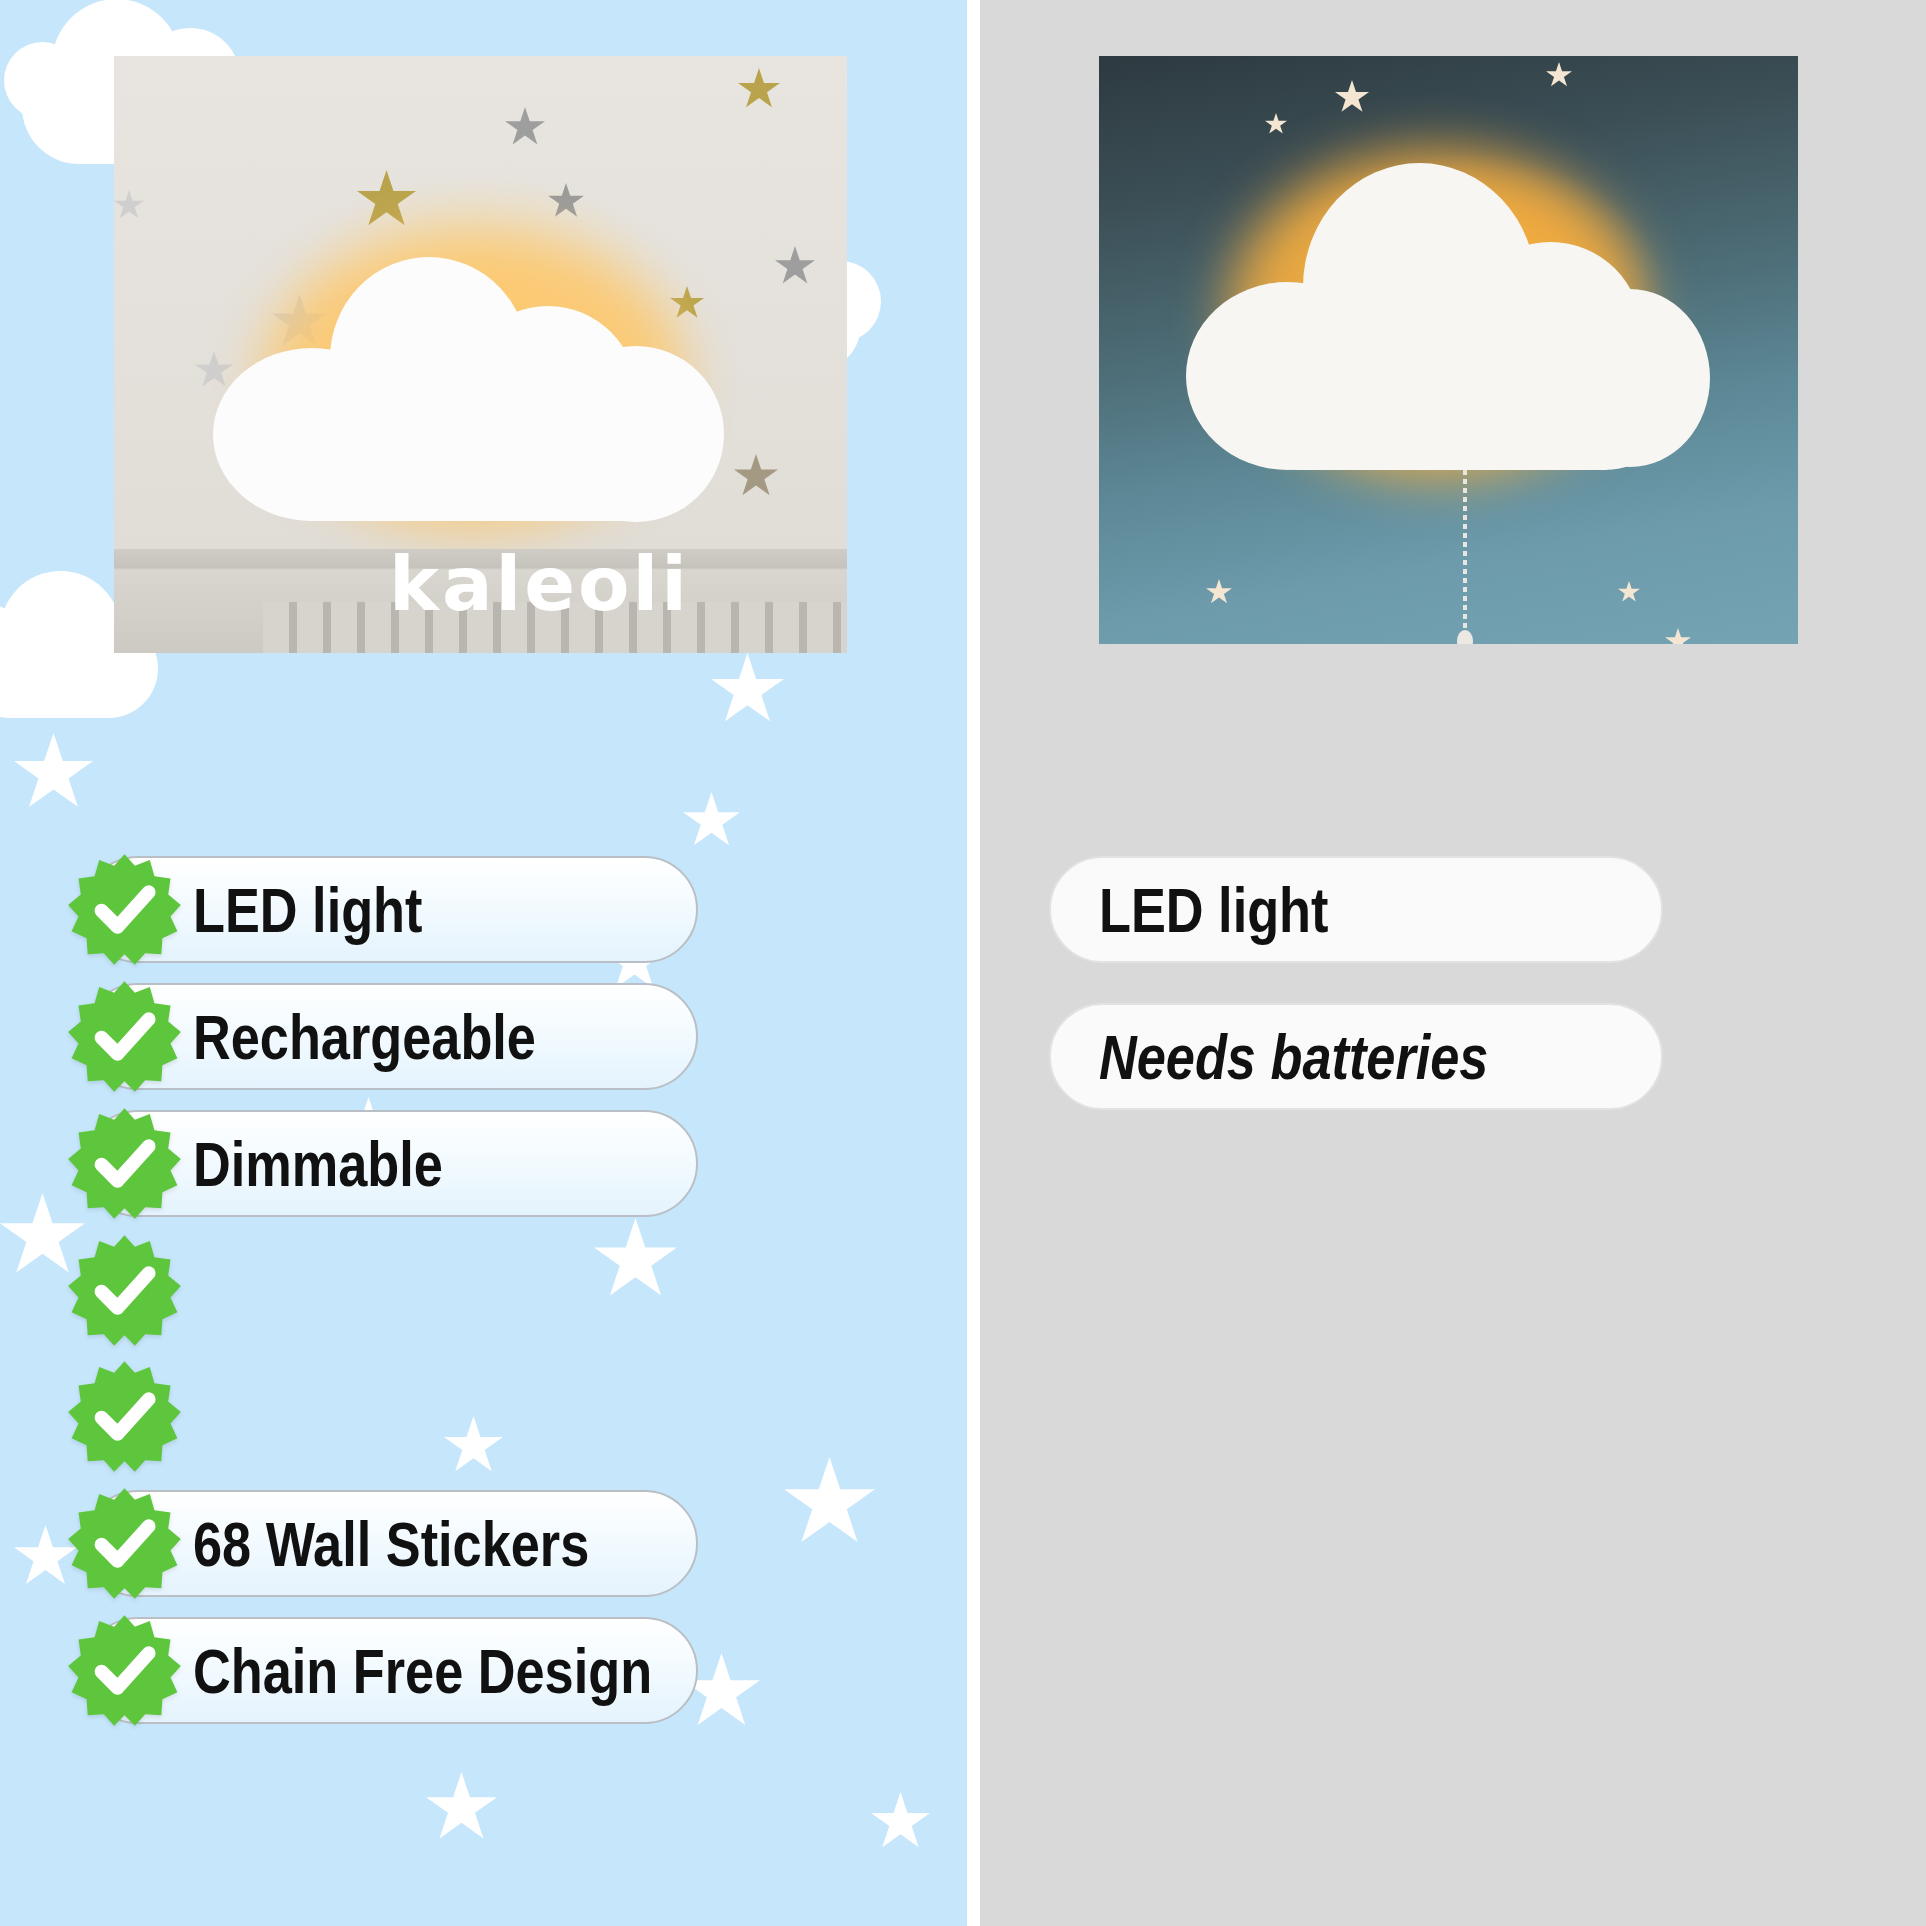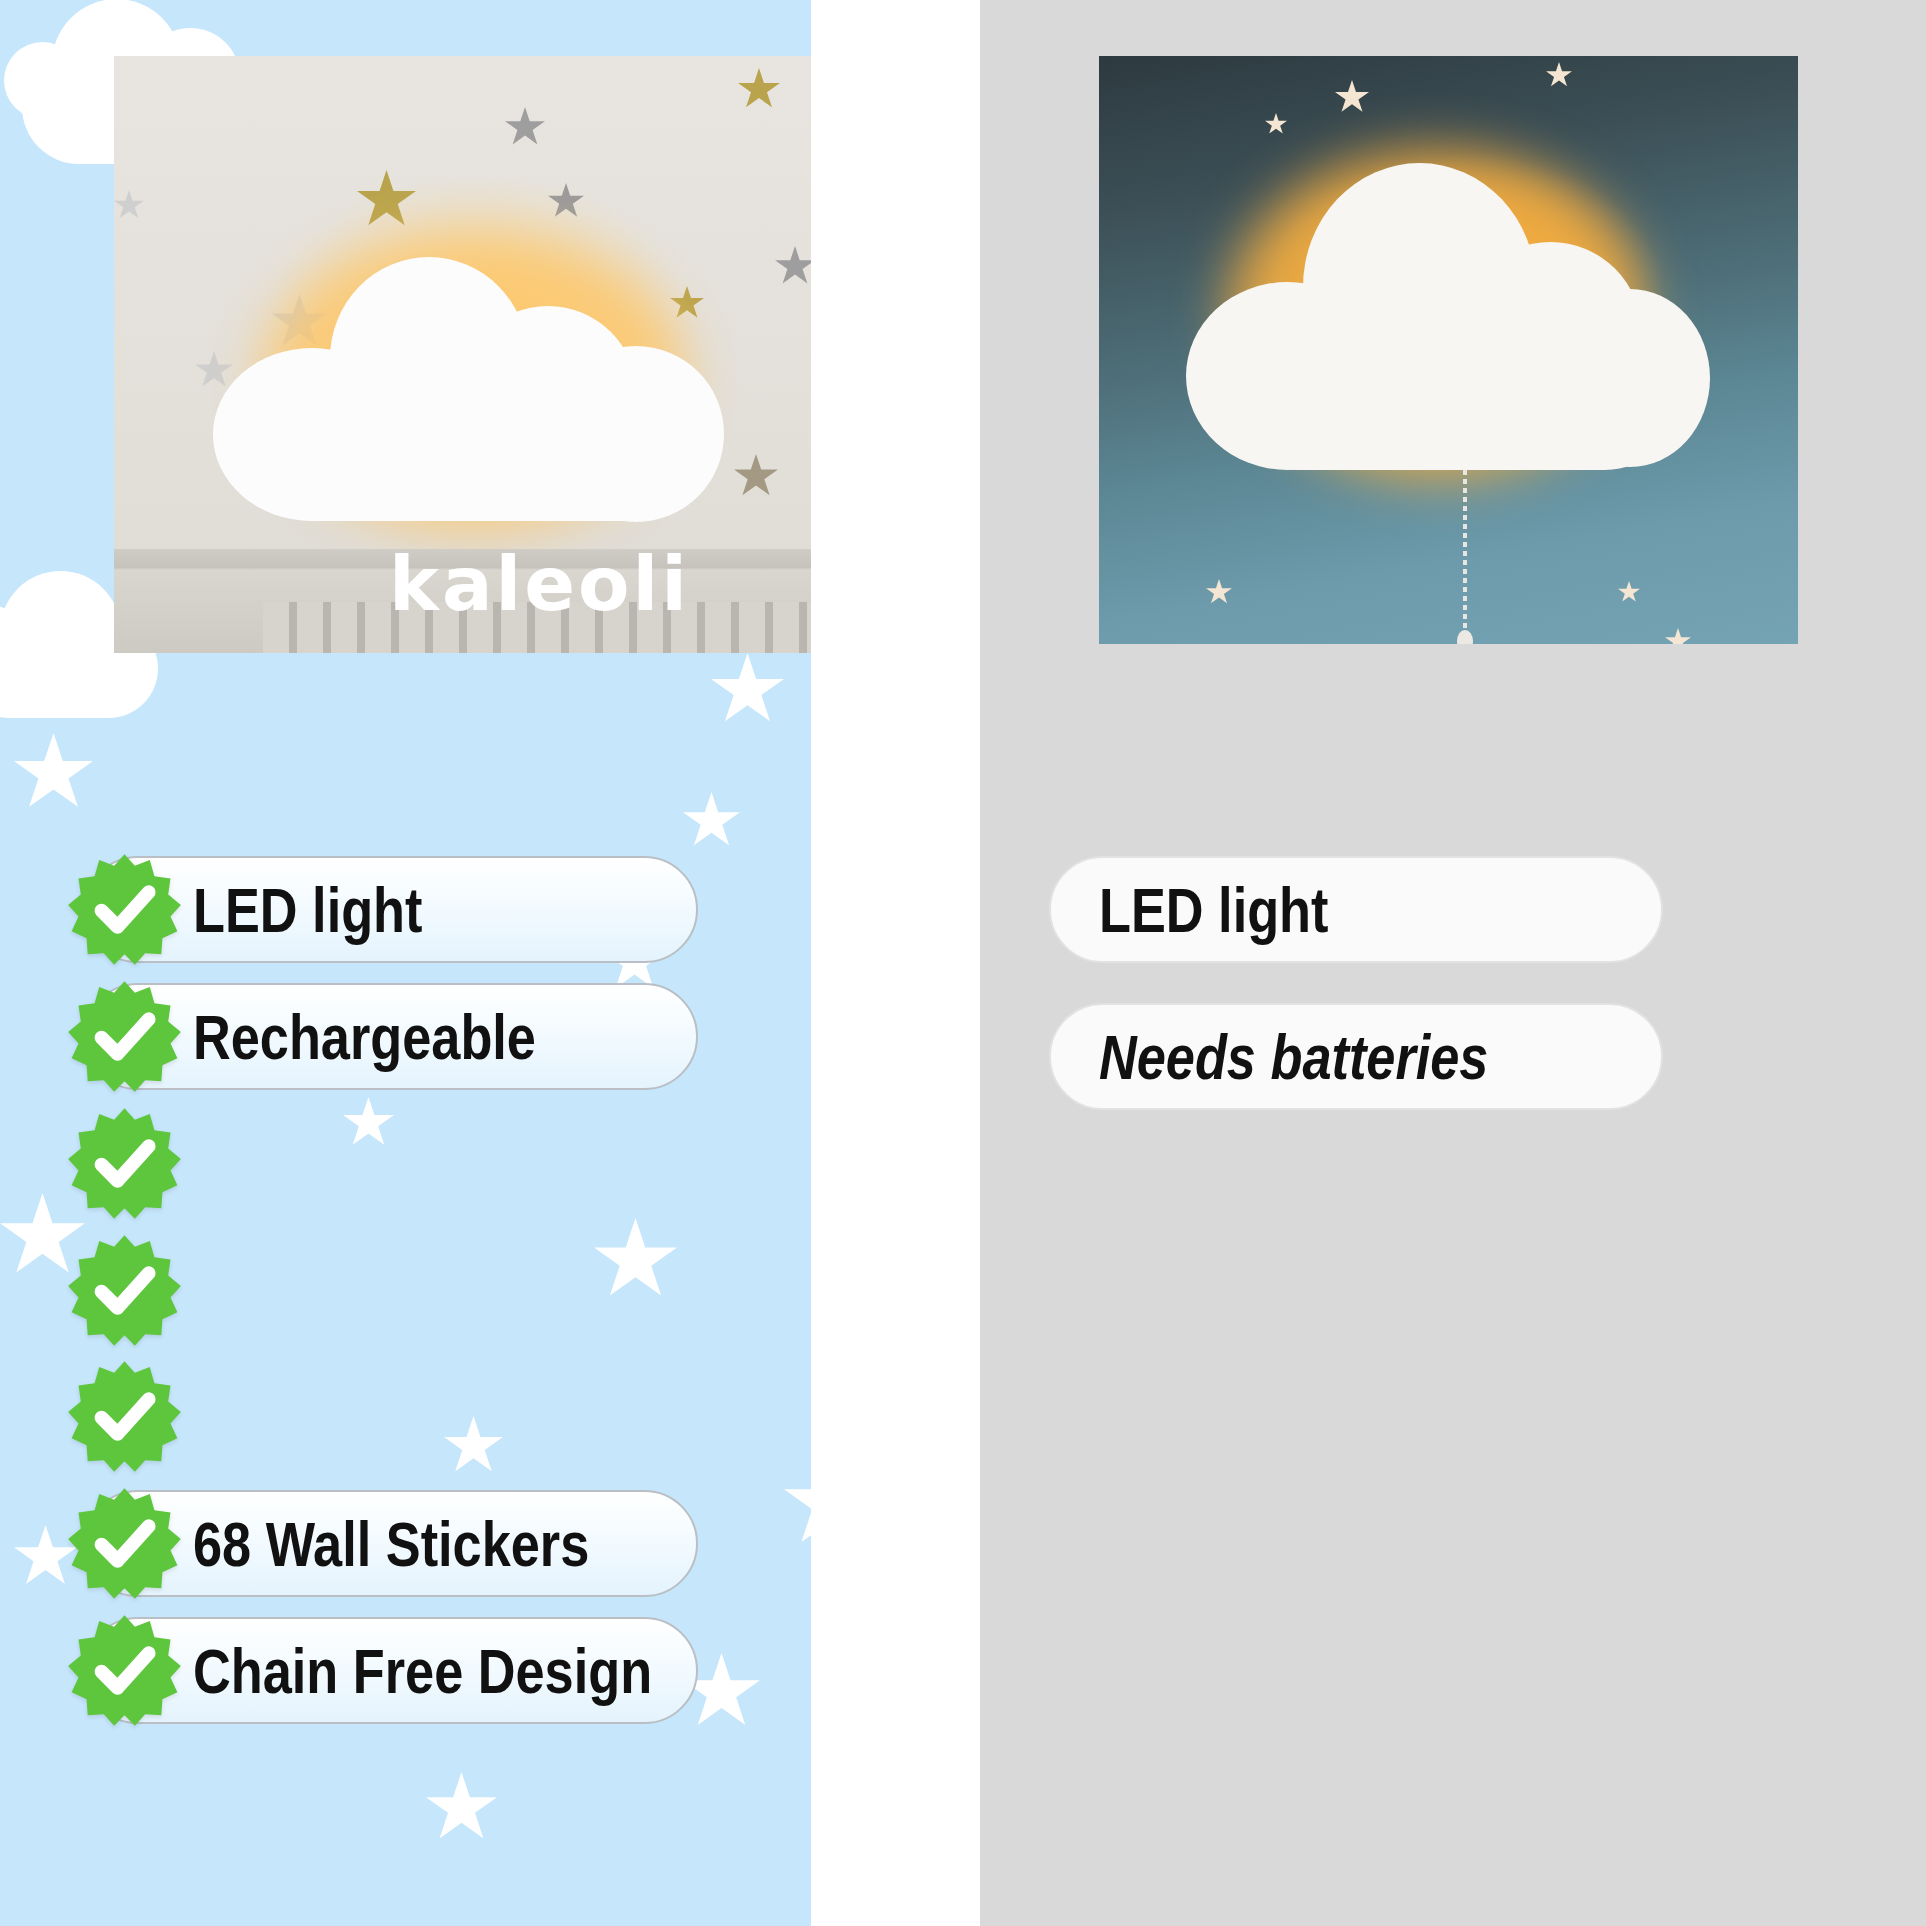--- a/index.html
+++ b/index.html
@@ -5,21 +5,21 @@
   html,body{margin:0;padding:0;}
   body{
     width:1927px;height:1927px;overflow:hidden;
     font-family:"Liberation Sans",sans-serif;
     background:#ffffff;
   }
   #stage{position:relative;width:1927px;height:1927px;overflow:hidden;background:#ffffff;}
 
   
   .panel{position:absolute;top:0;height:1927px;overflow:hidden;}
-  #left-panel{left:0;width:811px;background:#c6e6fb;}
+  #left-panel{left:0;width:967px;background:#c6e6fb;}
   #right-panel{left:980px;width:946px;background:#d9d9d9;}
 
   
   .cloud{position:absolute;background:#ffffff;border-radius:50%;}
   .cloud .puff{position:absolute;background:#ffffff;border-radius:50%;}
 
   
   .star{
     position:absolute;background:#ffffff;
     clip-path:polygon(50% 0%,61.8% 35.5%,100% 35.5%,69% 57.5%,80.9% 93.5%,50% 71.5%,19.1% 93.5%,31% 57.5%,0% 35.5%,38.2% 35.5%);
@@ -185,20 +185,23 @@
     <div class="pill pill-left" style="top:983px;">
       <span class="pill-label">Rechargeable</span>
     </div>
     <div class="badge" style="left:67px;top:979px;">
       <svg viewBox="0 0 100 100" aria-hidden="true">
           <path fill="#5ec63c" d="M50 2 L59 12 L72 7 L76 21 L90 23 L88 37 L99 46 L90 56 L96 69 L83 75 L82 89 L68 88 L59 98 L50 89 L41 98 L32 88 L18 89 L17 75 L4 69 L10 56 L1 46 L12 37 L10 23 L24 21 L28 7 L41 12 Z"></path>
           <path fill="none" stroke="#ffffff" stroke-width="12" stroke-linecap="round" stroke-linejoin="round" d="M30 51 L44 65 L71 35"></path>
         </svg>
     </div>
 
+    <div class="pill pill-left" style="top:1110px;">
+      <span class="pill-label">Dimmable</span>
+    </div>
     <div class="badge" style="left:67px;top:1106px;">
       <svg viewBox="0 0 100 100" aria-hidden="true">
           <path fill="#5ec63c" d="M50 2 L59 12 L72 7 L76 21 L90 23 L88 37 L99 46 L90 56 L96 69 L83 75 L82 89 L68 88 L59 98 L50 89 L41 98 L32 88 L18 89 L17 75 L4 69 L10 56 L1 46 L12 37 L10 23 L24 21 L28 7 L41 12 Z"></path>
           <path fill="none" stroke="#ffffff" stroke-width="12" stroke-linecap="round" stroke-linejoin="round" d="M30 51 L44 65 L71 35"></path>
         </svg>
     </div>
 
     <div class="badge" style="left:67px;top:1233px;">
       <svg viewBox="0 0 100 100" aria-hidden="true">
           <path fill="#5ec63c" d="M50 2 L59 12 L72 7 L76 21 L90 23 L88 37 L99 46 L90 56 L96 69 L83 75 L82 89 L68 88 L59 98 L50 89 L41 98 L32 88 L18 89 L17 75 L4 69 L10 56 L1 46 L12 37 L10 23 L24 21 L28 7 L41 12 Z"></path>

